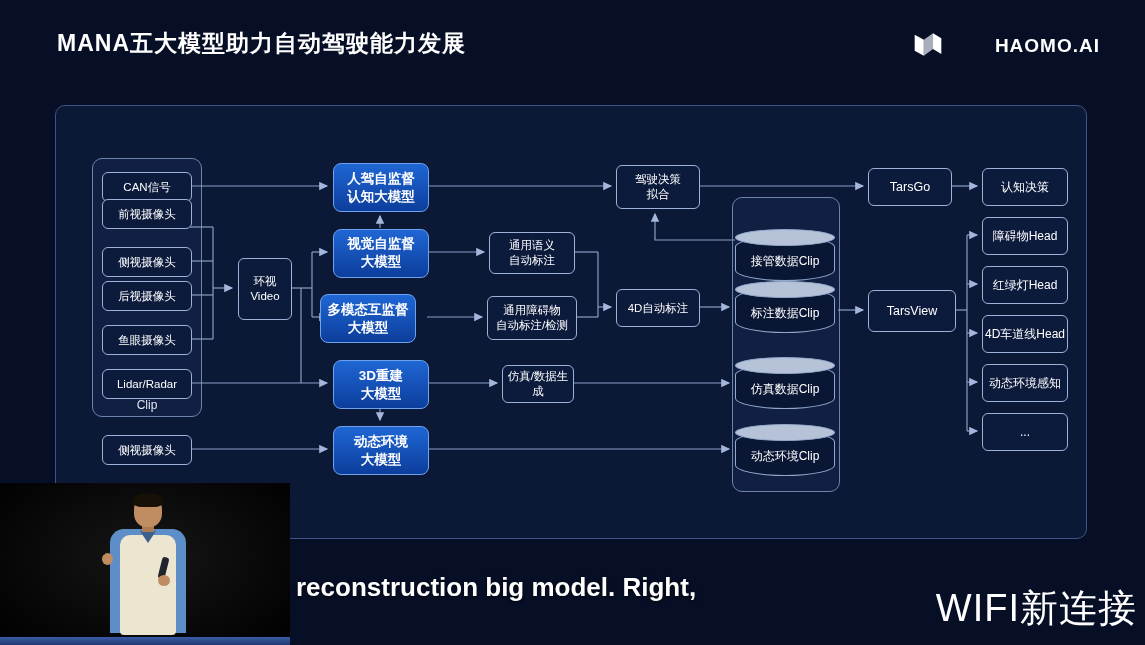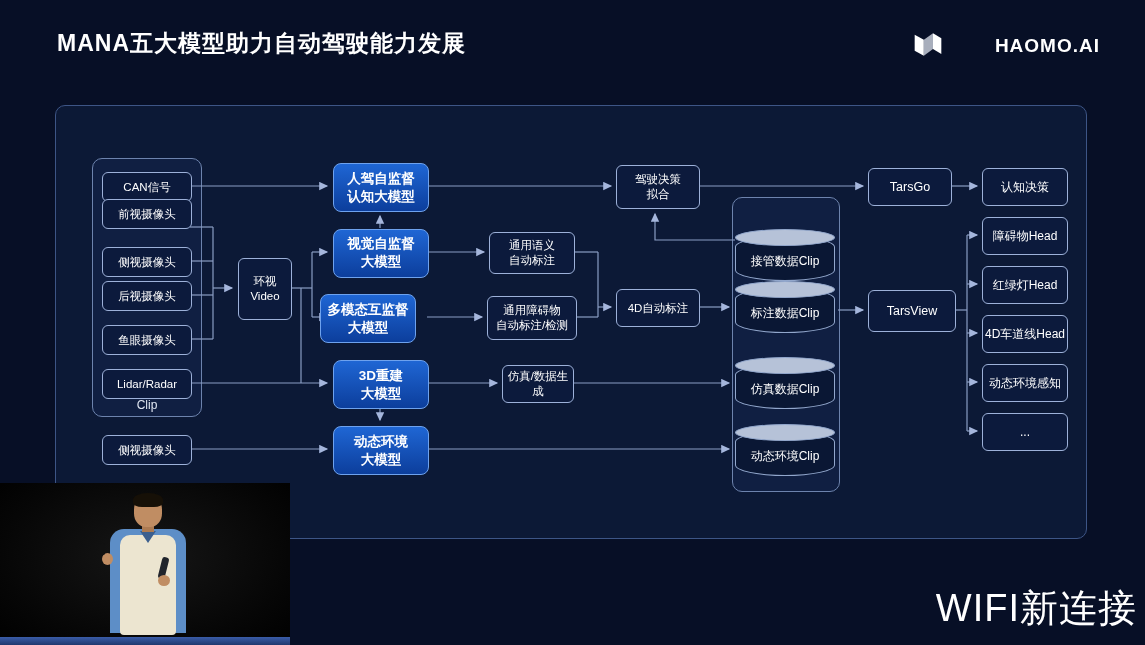--- a/index.html
+++ b/index.html
@@ -251,14 +251,15 @@
     <div class="hair"></div>
     <div class="mic"></div>
     <div class="hand-l"></div>
     <div class="hand-r"></div>
     <div class="clicker"></div>
   </div>
   <div class="stage-strip"></div>
 </div>
 
 <div class="subtitle">
+  <div>reconstruction big model. Right,</div>
 </div>
 <div class="watermark">WIFI新连接</div>
 
 </body></html>

